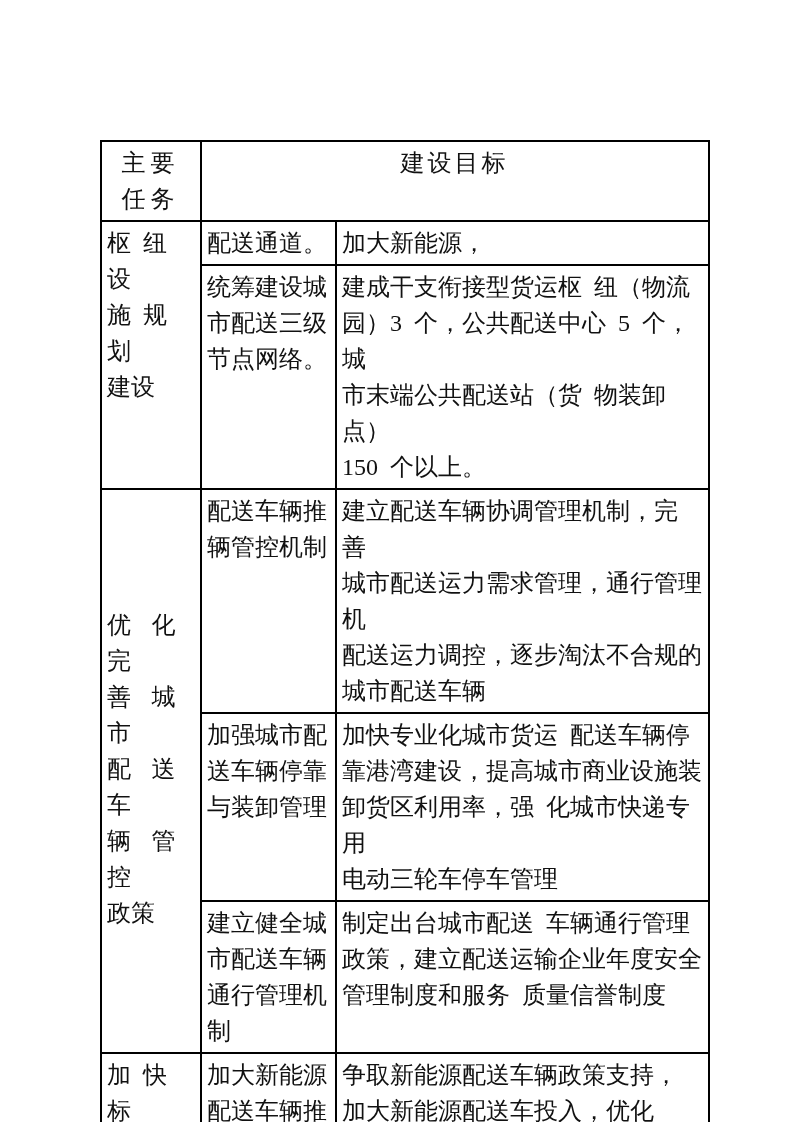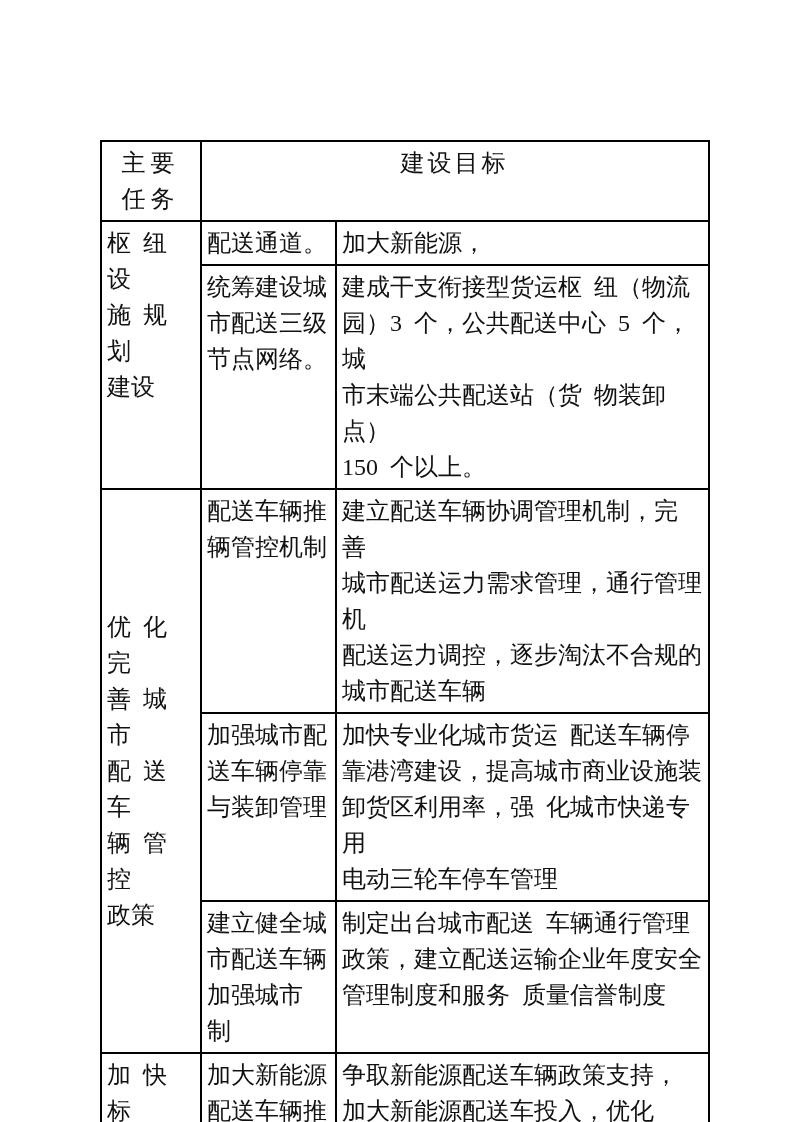--- a/index.html
+++ b/index.html
@@ -51,20 +51,21 @@
     vertical-align: middle;
     letter-spacing: 3px;
     word-spacing: 0;
   }
   td.task {
     padding-top: 5px;
     word-spacing: 7px;
   }
   td.task.mid {
     vertical-align: middle;
+    font-family: Liberation Mono, monospace;
   }
   td.sub {
     padding-top: 5px;
   }
   td.goal {
     padding-top: 5px;
     padding-left: 8px;
   }
   .pageno {
     position: absolute;
@@ -130,21 +131,21 @@
 送车辆停靠
 与装卸管理</td>
         <td class="goal">加快专业化城市货运 配送车辆停
 靠港湾建设，提高城市商业设施装
 卸货区利用率，强 化城市快递专用
 电动三轮车停车管理</td>
       </tr>
       <tr class="r-b">
         <td class="sub">建立健全城
 市配送车辆
-加强城市
+通行管理机
 制</td>
         <td class="goal">制定出台城市配送 车辆通行管理
 政策，建立配送运输企业年度安全
 管理制度和服务 质量信誉制度</td>
       </tr>
 
       <tr class="r-c">
         <td class="task">加 快 标
 准 化 新
 能 源 货</td>

